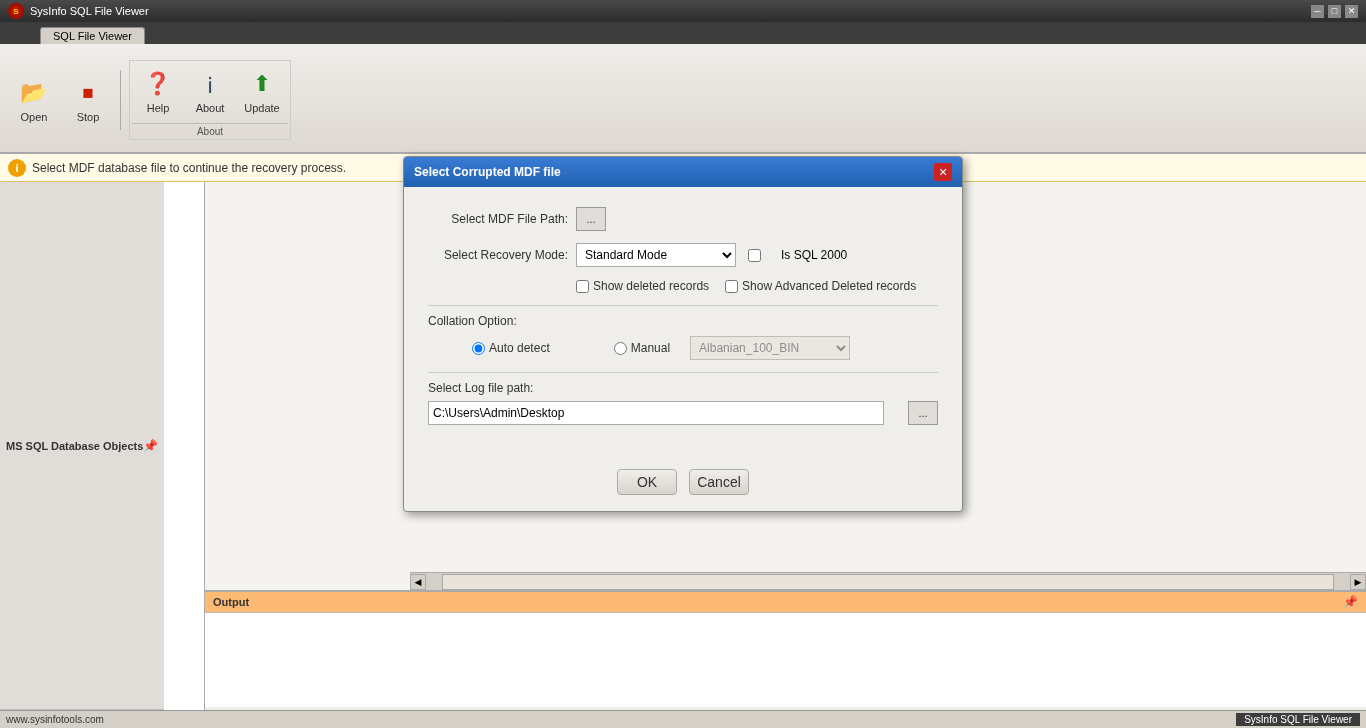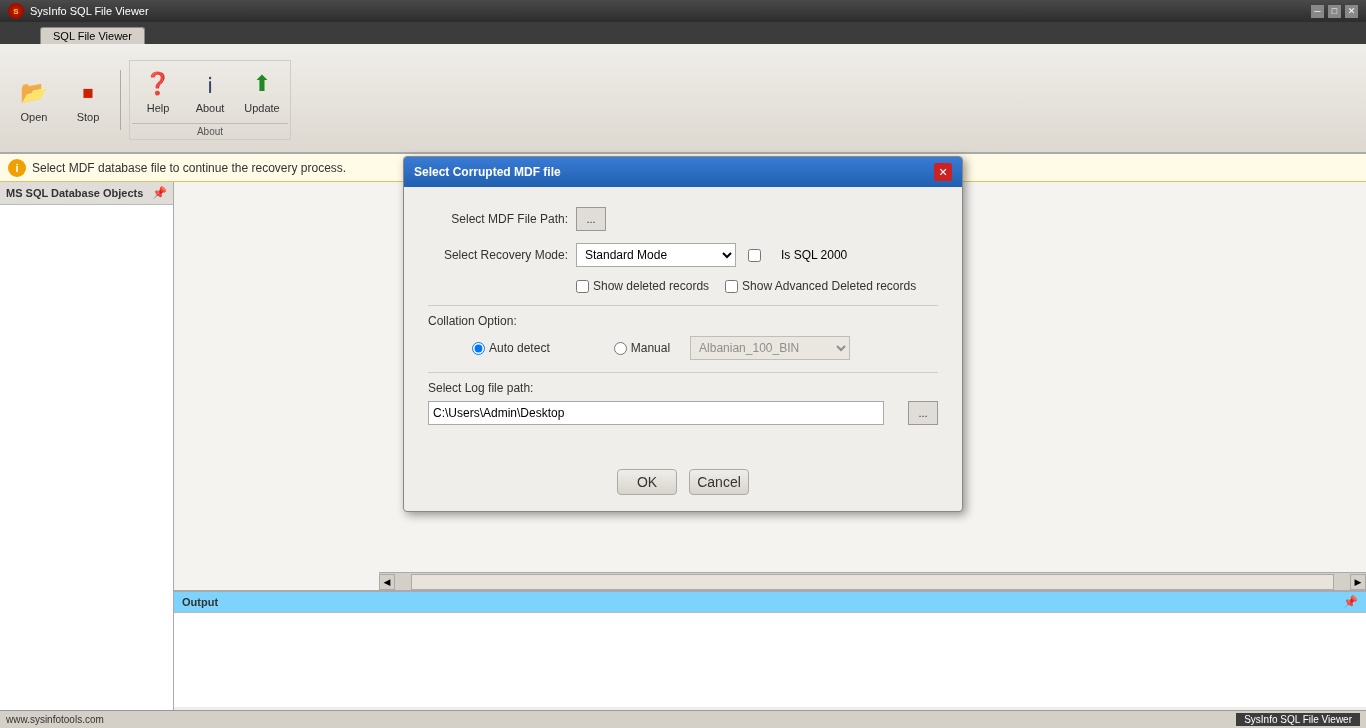--- a/index.html
+++ b/index.html
@@ -172,25 +172,25 @@
 
     
     .main-area {
       display: flex;
       height: calc(728px - 22px - 22px - 110px - 28px - 18px);
       flex: 1;
     }
 
     
     .sidebar {
-      width: 174px;
+      width: 205px;
       background: #f0eeea;
       border-right: 1px solid #aaa;
       display: flex;
-      flex-direction: column;
+      flex-direction: row;
       height: 100%;
     }
     .sidebar-header {
       display: flex;
       align-items: center;
       justify-content: space-between;
       padding: 4px 6px;
       background: #e0ddd8;
       border-bottom: 1px solid #bbb;
       font-size: 11px;
@@ -224,21 +224,21 @@
       position: absolute;
       bottom: 0;
       left: 0;
       right: 0;
     }
     .output-header {
       display: flex;
       align-items: center;
       justify-content: space-between;
       padding: 3px 8px;
-      background: #7dd3fc;
+      background: #fdba74;
       border-bottom: 1px solid #bbb;
       font-size: 11px;
       font-weight: bold;
       color: #333;
     }
     .output-content {
       background: #fff;
       height: calc(100% - 24px);
     }
 

